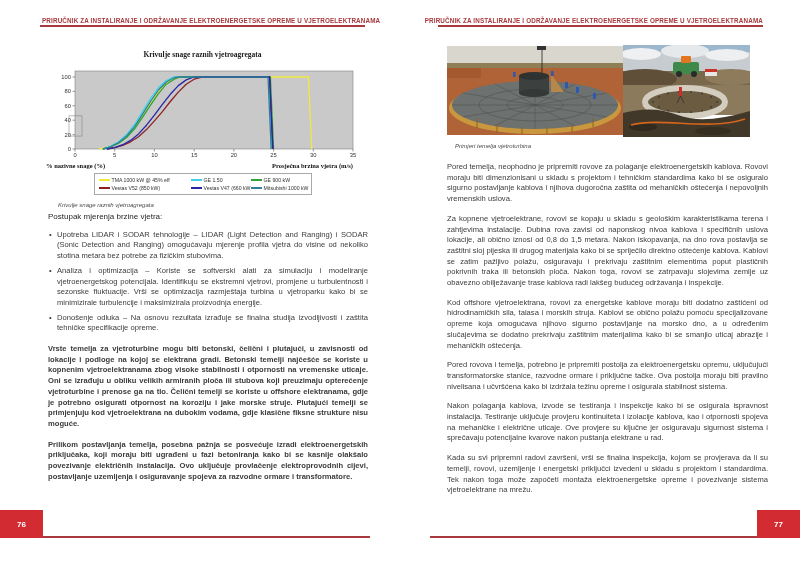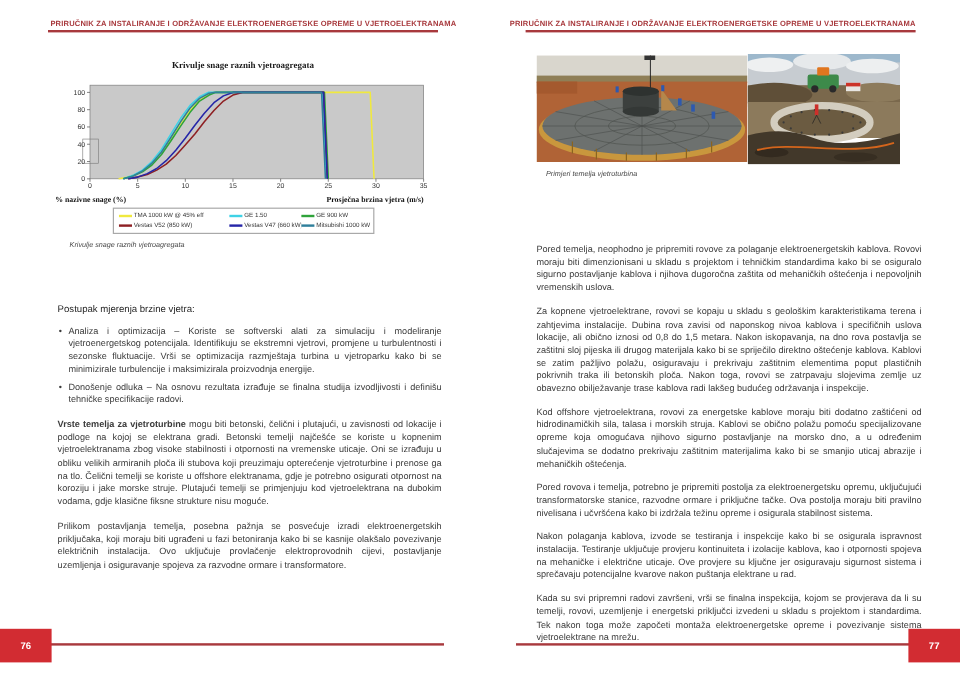--- a/index.html
+++ b/index.html
@@ -36,46 +36,46 @@
     padding:3px 4px; font-size:5.2px; color:#333;
   }
   .lg-item { display:flex; align-items:center; white-space:nowrap; overflow:hidden; }
   .lg-swatch { display:inline-block; width:11px; height:2px; margin-right:2px; flex:0 0 auto; }
 
   .fig-caption {
     position:absolute; left:58px; top:202px; font-size:6px; font-style:italic; color:#4a4a4a;
   }
 
   
-  .body-col { text-align:justify; font-size:7.6px; line-height:10.7px; color:#3b3b3b;margin-top:41px; }
+  .body-col { text-align:justify; font-size:7.6px; line-height:10.7px; color:#3b3b3b; }
   .left-col  { position:absolute; left:48px; top:212px; width:320px; }
   .right-col { position:absolute; left:47px; top:162px; width:321px; }
   .sec-heading { font-size:8px; font-weight:normal; color:#262626; margin-bottom:7px; text-align:left; }
   .bullet { position:relative; padding-left:9px; margin-bottom:4px; }
   .bullet::before { content:"•"; position:absolute; left:1px; top:0; font-size:7.6px; color:#3b3b3b; }
-  .para { margin:10px 0 0 0; }
+  .para { margin:10px 0 0 0;font-weight:bold; }
   .right-col p { margin:0 0 9px 0; }
   .right-col p.no-gap { margin-bottom:0; }
 
   
   .photos { position:absolute; left:47px; top:45px; height:92px; }
   .photo { position:absolute; top:0; overflow:hidden; }
   .photo svg { display:block; width:100%; height:100%; }
   #photo-rebar { left:0; top:1px; width:176px; height:89px; }
   #photo-ring  { left:176px; top:0; width:127px; height:92px; }
   .photo-caption {
     position:absolute; left:55px; top:143px; font-size:6px; font-style:italic; color:#4a4a4a;
   }
 
   
   .foot-line { position:absolute; top:536px; height:2px; background:#a8393d; }
   .foot-line-left { left:0; width:370px; }
   .foot-line-right { right:0; width:370px; }
   .page-num {
-    position:absolute; top:524px; width:43px; height:28px; background:#d22c32;
+    position:absolute; top:510px; width:43px; height:28px; background:#d22c32;
     color:#ffffff; font-size:8px; font-weight:bold;
     display:flex; align-items:center; justify-content:center;
   }
   .page-num-left { left:0; }
   .page-num-right { right:0; }
 </style>
 </head>
 <body>
 
 <div class="page" id="page-left">
@@ -149,22 +149,23 @@
           <span class="lg-swatch" style="background: rgb(47, 127, 155);"></span>
           <span>Mitsubishi 1000 kW</span>
         </span>
       </div>
   </div>
 
   <div class="fig-caption">Krivulje snage raznih vjetroagregata</div>
 
   <div class="body-col left-col">
     <div class="sec-heading">Postupak mjerenja brzine vjetra:</div>
+    <div class="bullet"><span>Upotreba LIDAR i SODAR tehnologije – LIDAR (Light Detection and Ranging) i SODAR (Sonic Detection and Ranging) omogućavaju mjerenje profila vjetra do visine od nekoliko stotina metara bez potrebe za fizičkim stubovima.</span></div>
     <div class="bullet"><span>Analiza i optimizacija – Koriste se softverski alati za simulaciju i modeliranje vjetroenergetskog potencijala. Identifikuju se ekstremni vjetrovi, promjene u turbulentnosti i sezonske fluktuacije. Vrši se optimizacija razmještaja turbina u vjetroparku kako bi se minimizirale turbulencije i maksimizirala proizvodnja energije.</span></div>
-    <div class="bullet"><span>Donošenje odluka – Na osnovu rezultata izrađuje se finalna studija izvodljivosti i definišu tehničke specifikacije radovi.</span></div>
+    <div class="bullet"><span>Donošenje odluka – Na osnovu rezultata izrađuje se finalna studija izvodljivosti i zaštita tehničke specifikacije opreme.</span></div>
     <p class="para"><b>Vrste temelja za vjetroturbine</b><span> mogu biti betonski, čelični i plutajući, u zavisnosti od lokacije i podloge na kojoj se elektrana gradi. Betonski temelji najčešće se koriste u kopnenim vjetroelektranama zbog visoke stabilnosti i otpornosti na vremenske uticaje. Oni se izrađuju u obliku velikih armiranih ploča ili stubova koji preuzimaju opterećenje vjetroturbine i prenose ga na tlo. Čelični temelji se koriste u offshore elektranama, gdje je potrebno osigurati otpornost na koroziju i jake morske struje. Plutajući temelji se primjenjuju kod vjetroelektrana na dubokim vodama, gdje klasične fiksne strukture nisu moguće.</span></p>
     <p class="para">Prilikom postavljanja temelja, posebna pažnja se posvećuje izradi elektroenergetskih priključaka, koji moraju biti ugrađeni u fazi betoniranja kako bi se kasnije olakšalo povezivanje električnih instalacija. Ovo uključuje provlačenje elektroprovodnih cijevi, postavljanje uzemljenja i osiguravanje spojeva za razvodne ormare i transformatore.</p>
   </div>
 
   <div class="foot-line foot-line-left"></div>
   <div class="page-num page-num-left">76</div>
 </div>
 
 <div class="page" id="page-right">
   <div class="hdr-title hdr-right">PRIRUČNIK ZA INSTALIRANJE I ODRŽAVANJE ELEKTROENERGETSKE OPREME U VJETROELEKTRANAMA</div>

